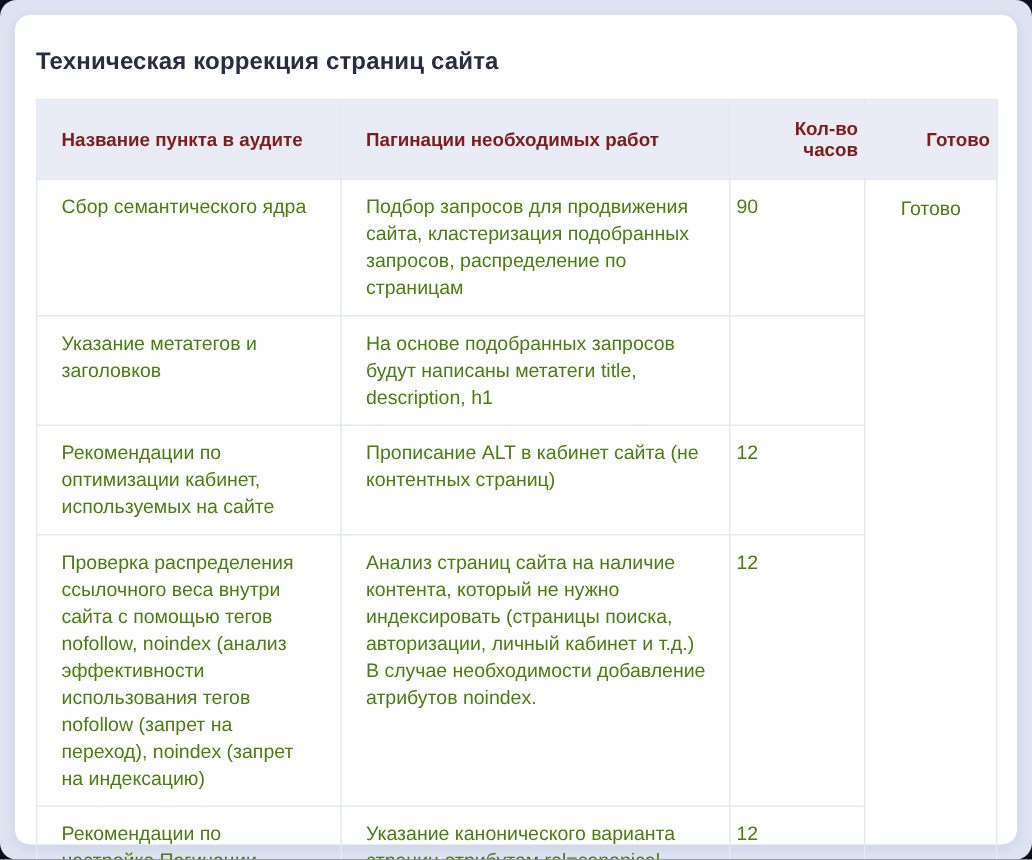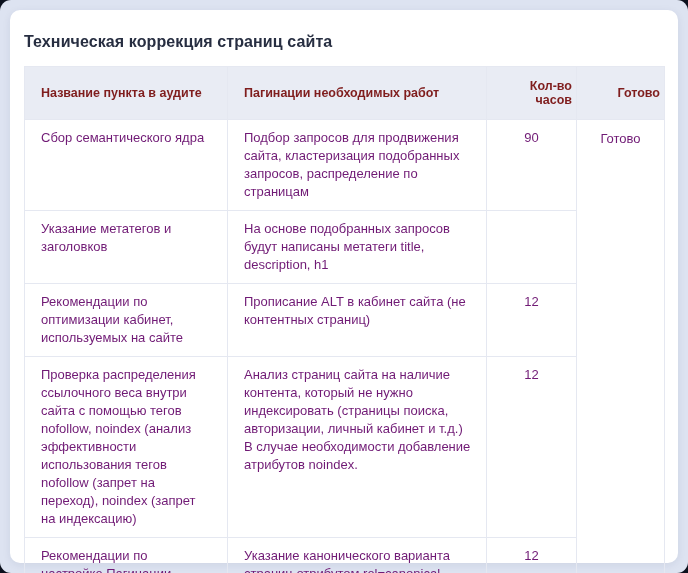--- a/index.html
+++ b/index.html
@@ -51,26 +51,26 @@
     box-sizing:border-box;
   }
   table.audit th.center { text-align:right; padding:12px 4px; }
   th.col-name  { width:203px; }
   th.col-works { width:259px; }
   th.col-hours { width:90px;  }
   th.col-status{ width:88px;  }
   table.audit td {
     font-size:13px;
     line-height:18px;
-    color:#701a75;
+    color:#4d7c0f;
     vertical-align:top;
     padding:9px 15px 9px 16px;
     box-sizing:border-box;
   }
-  table.audit td.hours  { text-align:center; padding:9px 4px; }
+  table.audit td.hours  { padding:9px 4px; }
   table.audit td.status { text-align:center; padding:10px 4px; vertical-align:top; }
 </style>
 </head>
 <body>
 
 <div class="screen">
   <div class="card">
 
     <h1 class="title">Техническая коррекция страниц сайта</h1>
 

